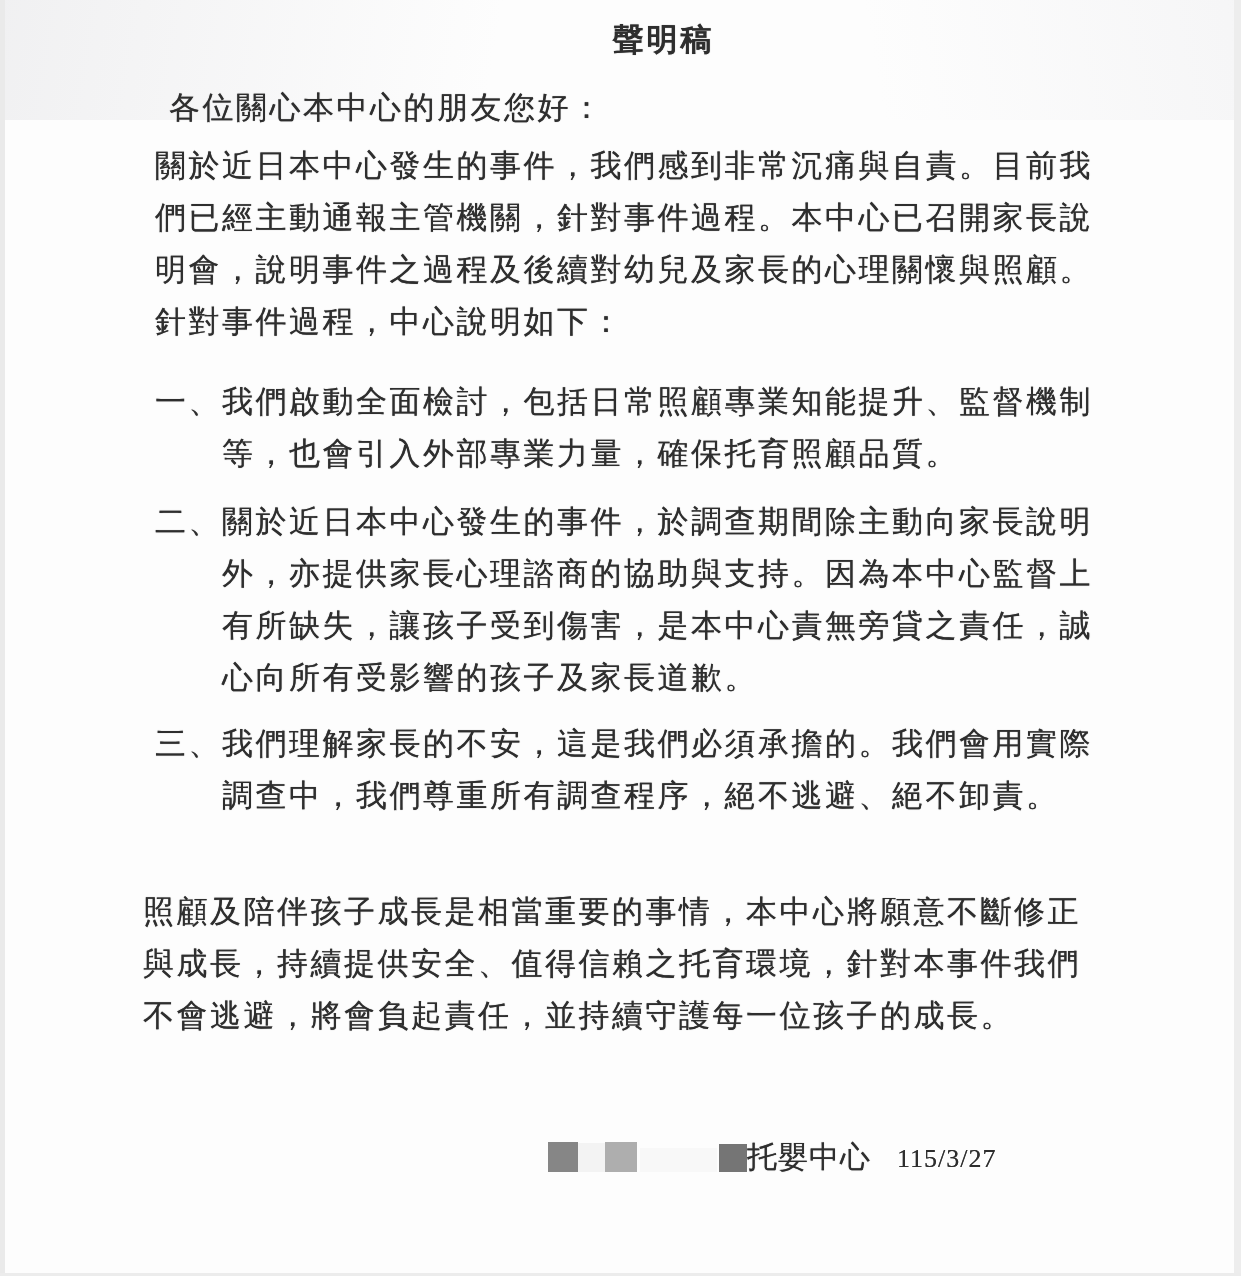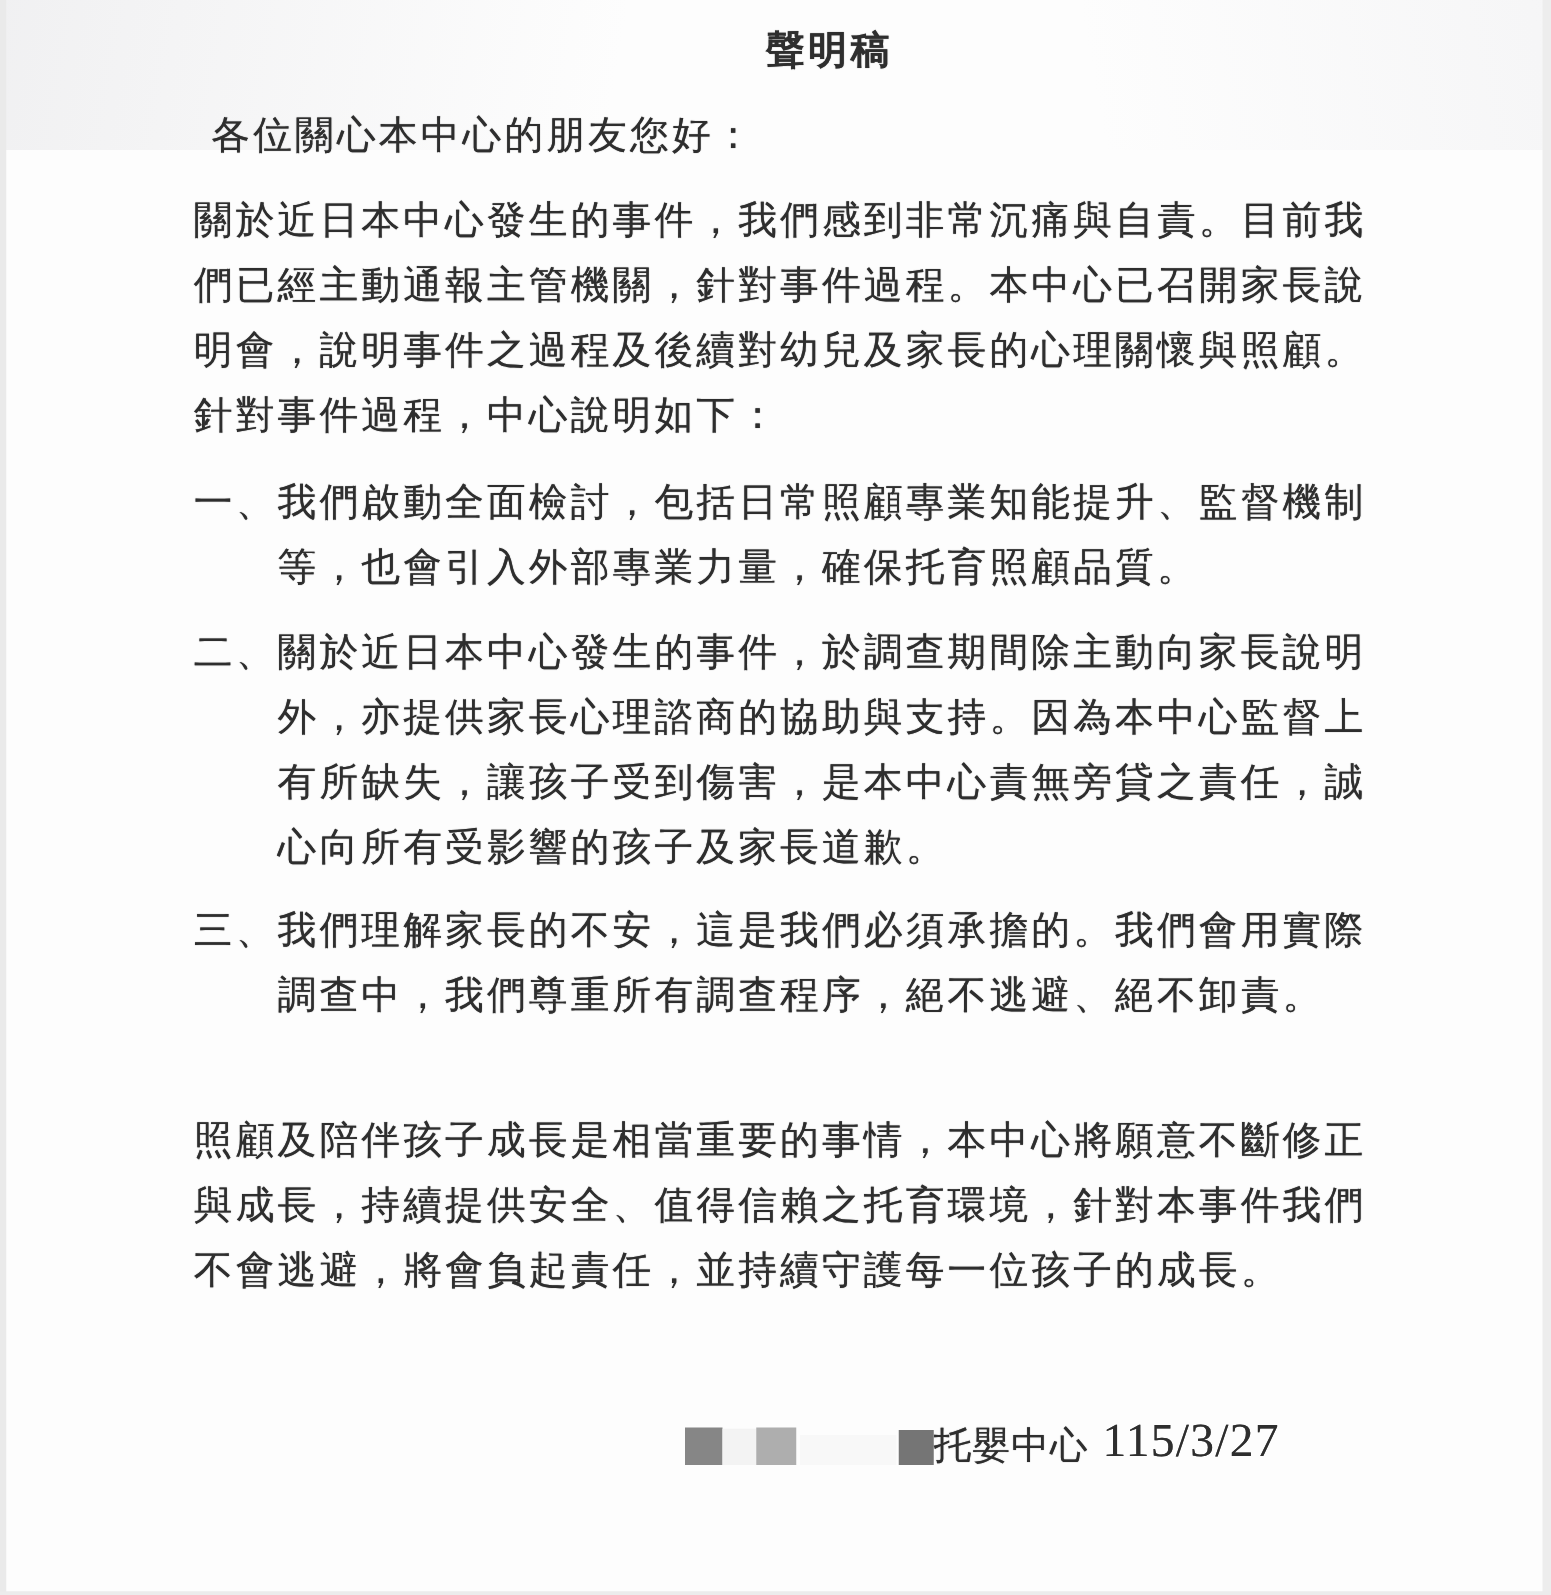--- a/index.html
+++ b/index.html
@@ -29,22 +29,22 @@
     letter-spacing: 2.5px;
     line-height: 52px;
     text-shadow: 0 0 0.7px rgba(45,45,45,0.85);
     white-space: nowrap;
   }
   .title {
     position: absolute; top: 14px; left: 15px; width: 100%;
     text-align: center; font-weight: bold; letter-spacing: 3px; padding-left: 28px;
   }
   .greeting { position: absolute; top: 82px;  left: 169px; }
-  .intro    { position: absolute; top: 150px; left: 155px; }
-  .closing  { position: absolute; top: 886px; left: 155px; }
+  .intro    { position: absolute; top: 140px; left: 155px; }
+  .closing  { position: absolute; top: 886px; left: 143px; }
   .item     { position: absolute; left: 155px; display: flex; }
   .item-1   { top: 376px; }
   .item-2   { top: 496px; }
   .item-3   { top: 718px; }
   .item .num  { width: 67px; flex: 0 0 67px; }
   .item .body { }
 
   .signature {
     position: absolute; left: 548px; top: 1132px; height: 40px;
     display: flex; align-items: flex-end;
@@ -54,21 +54,21 @@
   .redact.r2 { width: 27px; height: 29px; }
   .redact.r3 { width: 32px; height: 30px; }
   .redact.r4 { width: 77px; height: 24px; margin-left: 3px; }
   .redact.r5 { width: 28px; height: 28px; margin-left: 2px; }
   .sig-org {
     font-size: 30px; letter-spacing: 1px; line-height: 1;
     text-shadow: 0 0 0.7px rgba(45,45,45,0.85);
     white-space: nowrap;
   }
   .sig-date {
-    font-size: 38px; line-height: 1; margin-left: 11px; letter-spacing: 1px;
+    font-size: 26px; line-height: 1; margin-left: 26px; letter-spacing: 1px;
     text-shadow: 0 0 0.5px rgba(45,45,45,0.8);
     white-space: nowrap;
   }
 </style>
 </head>
 <body>
 
 <div class="page">
   <div class="shade-top"></div>
   <div class="edge left"></div>

